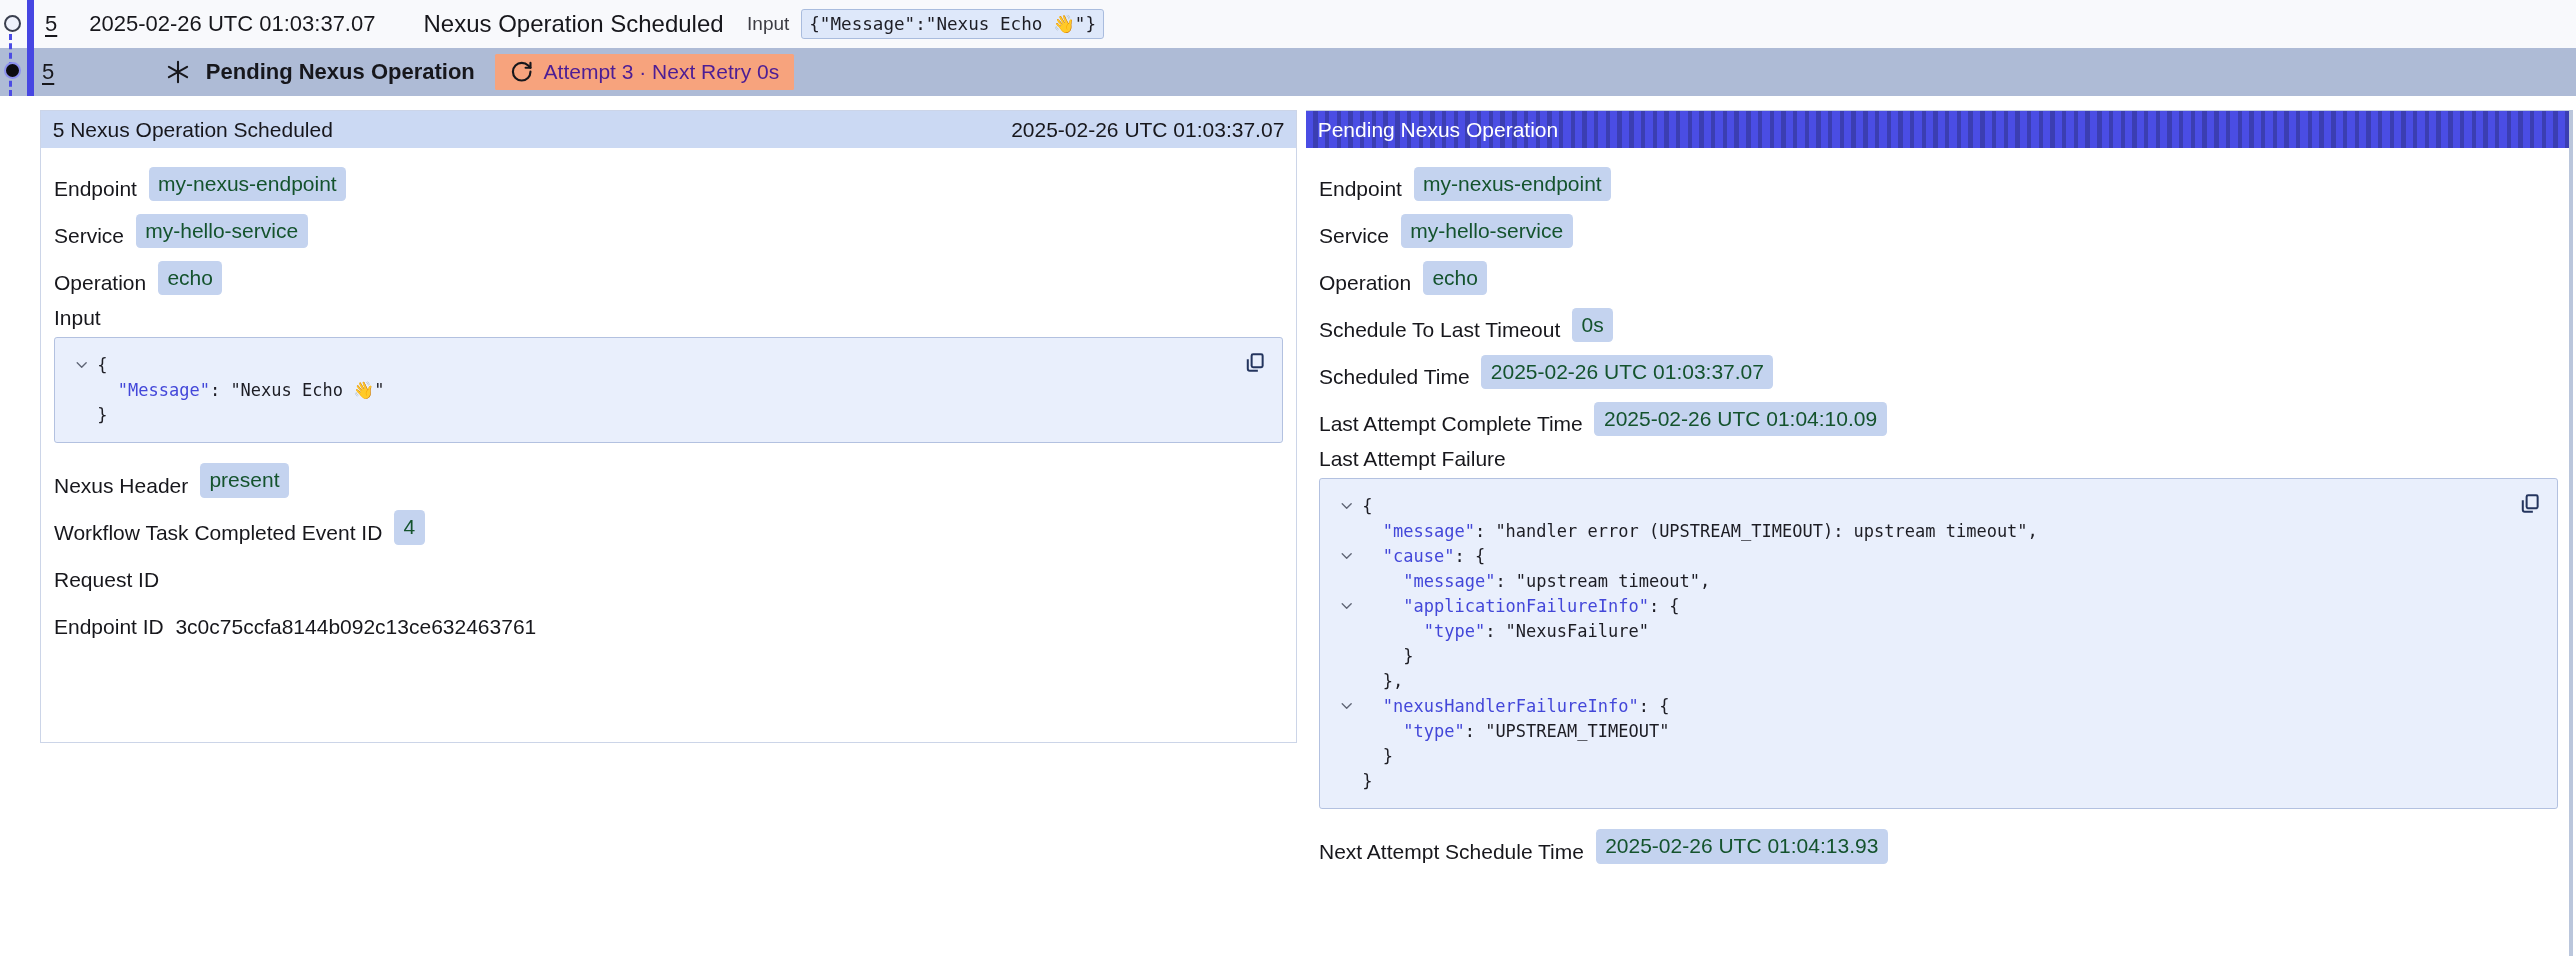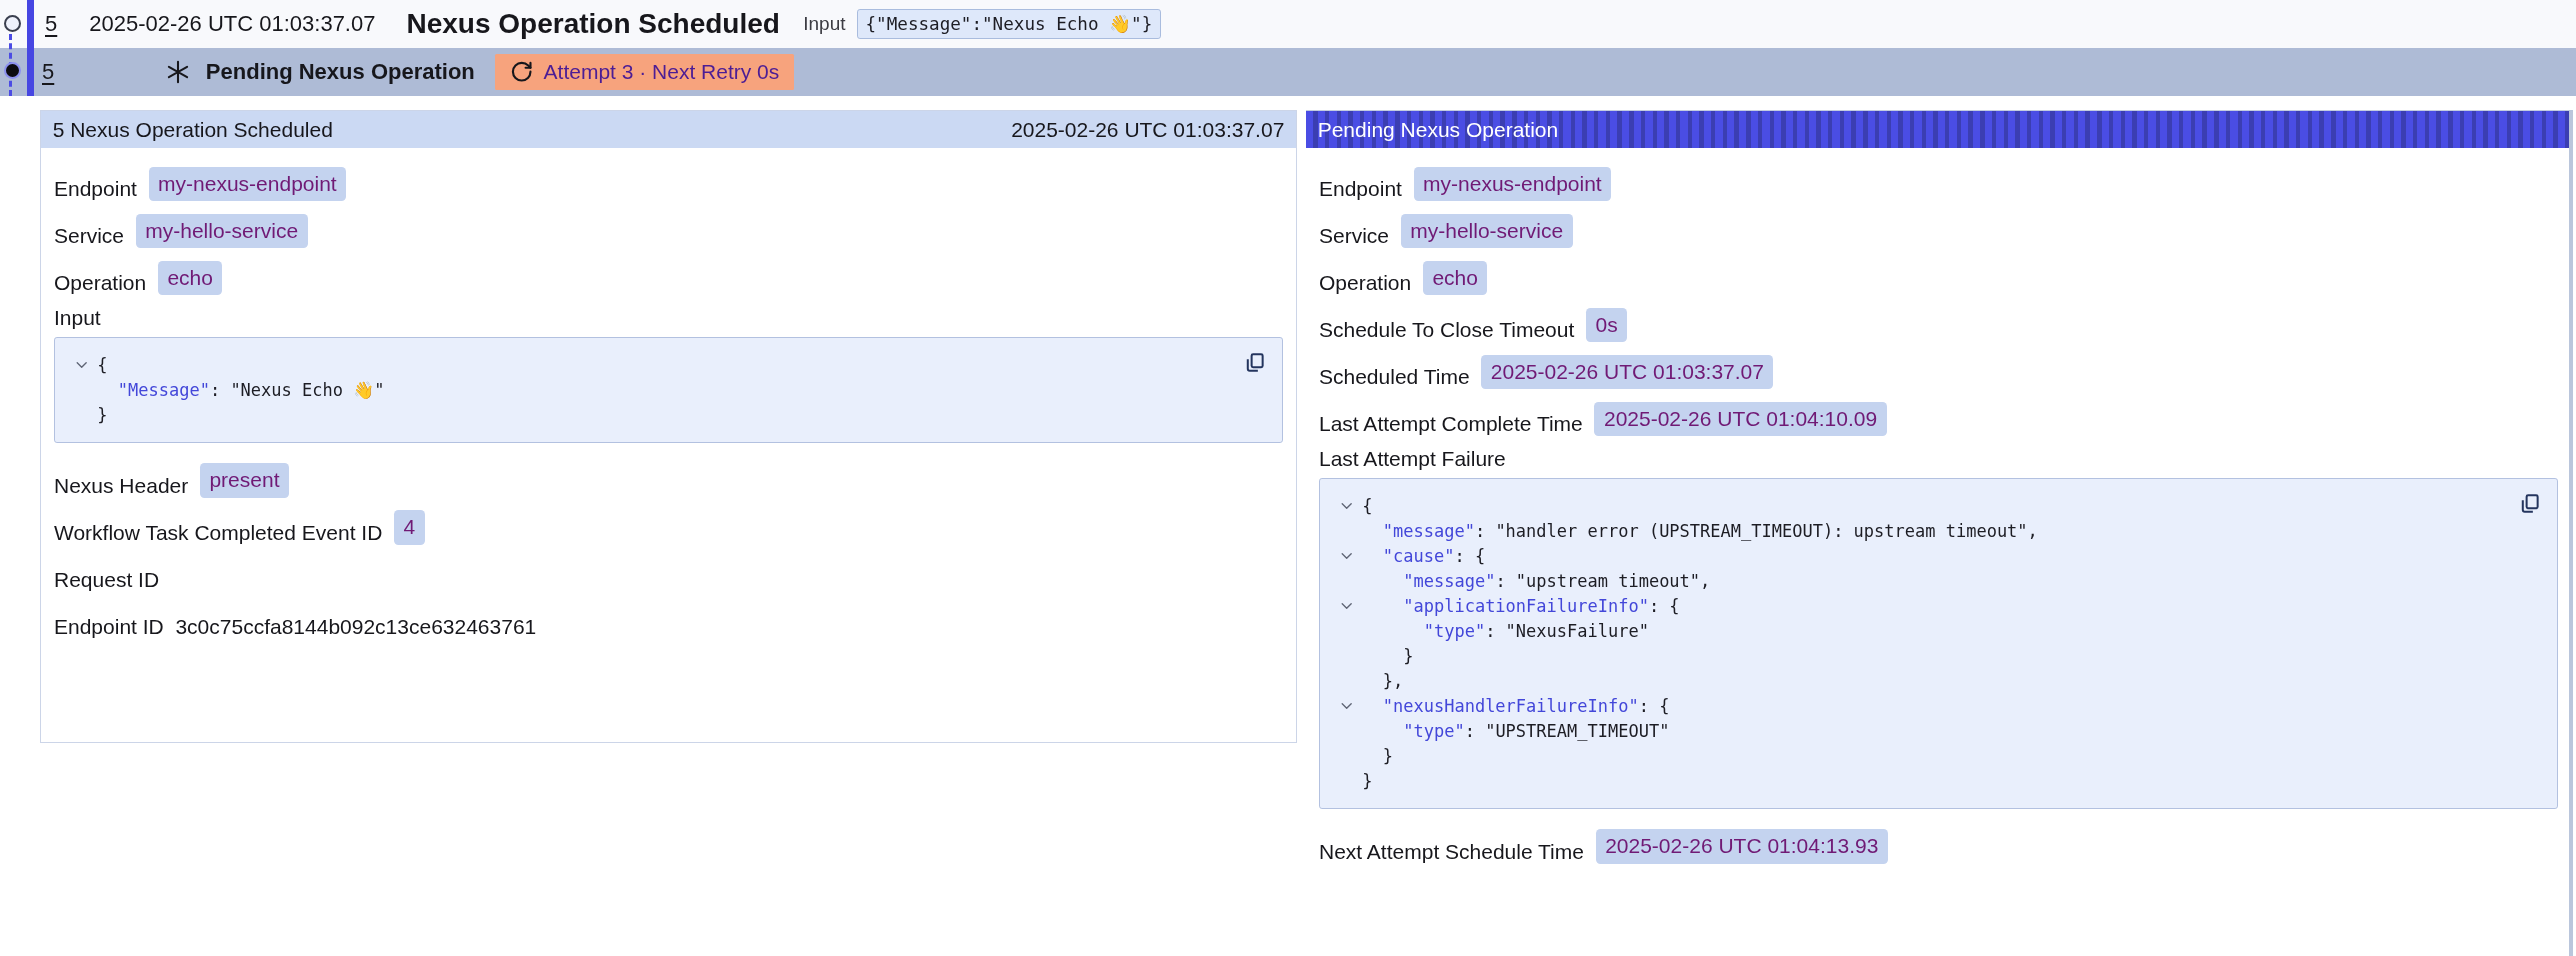--- a/index.html
+++ b/index.html
@@ -14,21 +14,21 @@
   .selection-bar{position:absolute;left:27px;top:0;width:6.6px;height:96px;background:#4646e2;z-index:3;}
   .dash-line{position:absolute;left:8.8px;top:34px;height:62px;width:0;border-left:3.7px dashed #4b4be4;z-index:1;}
   .hollow-dot{position:absolute;left:4.4px;top:15.4px;width:13px;height:13px;border-radius:50%;
               border:2.2px solid #3a3f4e;background:#eef1fb;z-index:2;}
   .filled-dot{position:absolute;left:3.7px;top:62px;width:13px;height:13px;border-radius:50%;
               background:#0b0b10;border:2.9px solid #8b90ee;z-index:2;}
 
   .evt-id{margin-left:45px;font-size:22px;color:#17171c;text-decoration:underline;
           text-underline-offset:4.4px;cursor:pointer;}
   .r1-time{margin-left:32px;font-size:22px;}
-  .r1-title{margin-left:31px;font-size:28px;font-weight:700;}
+  .r1-title{margin-left:48px;font-size:24px;font-weight:400;}
   .r1-input-label{margin-left:23.4px;font-size:19px;color:#3c3c43;}
   .r1-chip{margin-left:11.7px;font-family:"DejaVu Sans Mono",monospace;font-size:17.6px;
            background:#dee8fa;border:1.5px solid #a9bcde;border-radius:2.9px;padding:4.4px 7.3px;color:#1d1d24;}
 
   .r2-id{margin-left:42px;}
   .asterisk-wrap{margin-left:111px;display:flex;align-items:center;}
   .r2-title{margin-left:14.6px;font-size:22px;font-weight:700;}
   .retry-badge{margin-left:20.5px;display:flex;align-items:center;gap:10.3px;background:#f7a37d;
                padding:5.9px 14.6px;font-size:21px;border-radius:1.5px;color:#4c1d95;}
 
@@ -39,21 +39,21 @@
                box-sizing:border-box;border-top:1.5px solid #c3cce0;}
   .panel-band{height:37px;display:flex;align-items:center;justify-content:space-between;
               padding:0 11.7px;background:#cbd9f3;font-size:21px;font-weight:500;}
   .right-panel .panel-band{background:repeating-linear-gradient(to right,#4a4de4 0 7.3px,#3b3eb2 7.3px 11.7px);
               color:#ffffff;justify-content:flex-start;}
   .band-time{font-weight:400;}
   .panel-body{padding:5.9px 13px 11.7px;}
 
   .detail-row{height:47px;display:flex;align-items:flex-end;gap:11.7px;font-size:21px;}
   .badge{background:#c4d3ef;border-radius:4.4px;padding:5.1px 9.5px;font-size:21px;line-height:1.15;
-         color:#701a75;white-space:nowrap;}
+         color:#14532d;white-space:nowrap;}
   .id-link{color:#17171c;text-underline-offset:4.4px;
            text-decoration-thickness:1.5px;cursor:pointer;font-size:21px;}
 
   .detail-col{padding:7.3px 0 7.3px;}
   .detail-col .col-label{font-size:21px;height:32px;display:flex;align-items:center;}
   .codeblock{position:relative;margin-top:2.9px;background:#e9effc;border:1.5px solid #b3c1e0;
              border-radius:2.9px;padding:14.6px 66px 14.6px 10.3px;box-sizing:border-box;}
   .code-line{display:flex;align-items:center;height:25px;}
   .gutter{width:32px;min-width:32px;display:flex;justify-content:center;align-items:center;cursor:pointer;}
   .code-text{font-family:"DejaVu Sans Mono",monospace;font-size:17px;white-space:pre;color:#1d1d24;}
@@ -169,21 +169,21 @@
         </div>
         <div class="detail-row">
           <span>Service</span>
           <span class="badge">my-hello-service</span>
         </div>
         <div class="detail-row">
           <span>Operation</span>
           <span class="badge">echo</span>
         </div>
         <div class="detail-row">
-          <span>Schedule To Close Timeout</span>
+          <span>Schedule To Last Timeout</span>
           <span class="badge">0s</span>
         </div>
         <div class="detail-row">
           <span>Scheduled Time</span>
           <span class="badge">2025-02-26 UTC 01:03:37.07</span>
         </div>
         <div class="detail-row">
           <span>Last Attempt Complete Time</span>
           <span class="badge">2025-02-26 UTC 01:04:10.09</span>
         </div>

